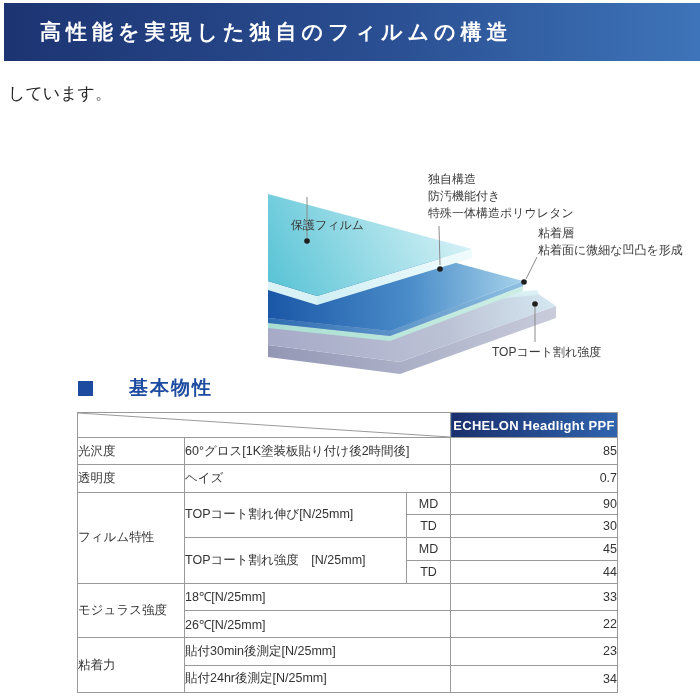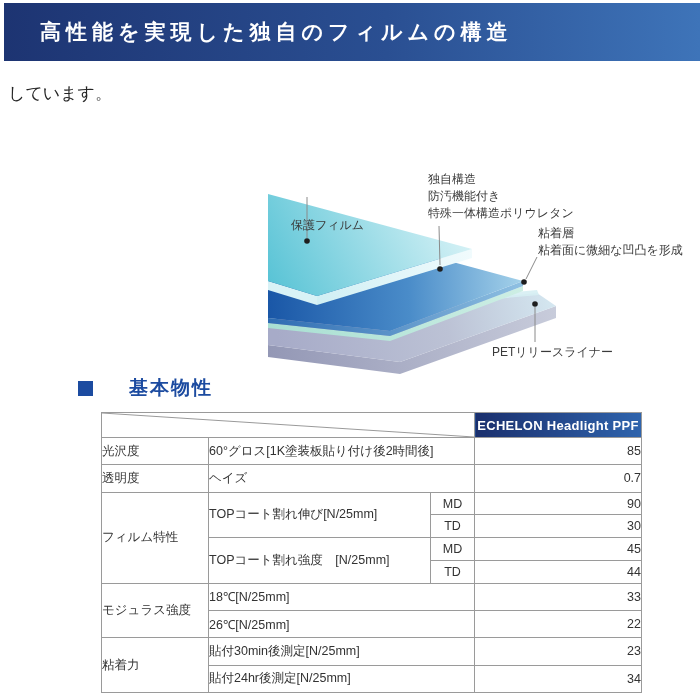--- a/index.html
+++ b/index.html
@@ -27,21 +27,21 @@
   .lbl-adhesive{left:288px;top:55px;}
   .lbl-liner{left:242px;top:174px;}
 
   
   .section-heading{position:absolute;left:78px;top:375px;display:flex;align-items:center;}
   .section-heading .bullet{width:15px;height:15px;background:#1c4ba0;margin-right:8px;}
   .section-heading span.txt{font-size:19px;font-weight:bold;color:#1c4ba0;letter-spacing:2px;margin-left:28px;}
 
   
   table.spec{position:absolute;left:77px;top:412px;width:540px;height:281px;
-    border-collapse:collapse;table-layout:fixed;font-size:12.5px;color:#333;margin-left:24px;}
+    border-collapse:collapse;table-layout:fixed;font-size:12.5px;color:#333;}
   table.spec th,table.spec td{border:1px solid #9a9a9a;padding:0;vertical-align:middle;}
   table.spec thead tr{height:25px;}
   th.diag{position:relative;background:#fff;}
   th.diag svg{position:absolute;left:0;top:0;width:100%;height:100%;display:block;}
   th.prod{background:linear-gradient(90deg,#1a2f6d 0%,#2f64ad 100%);
     color:#fff;font-size:13px;font-weight:bold;text-align:center;letter-spacing:0.3px;}
   td.cat{text-align:left;padding-left:10px;}
   td.item{text-align:left;padding-left:14px;}
   td.dir{text-align:center;}
   td.val{text-align:right;}
@@ -120,21 +120,21 @@
     <div class="lbl lbl-protect">保護フィルム</div>
     <div class="lbl lbl-unique">
       <div>独自構造</div>
       <div>防汚機能付き</div>
       <div>特殊一体構造ポリウレタン</div>
     </div>
     <div class="lbl lbl-adhesive">
       <div>粘着層</div>
       <div>粘着面に微細な凹凸を形成</div>
     </div>
-    <div class="lbl lbl-liner">PETリリースライナー</div>
+    <div class="lbl lbl-liner">TOPコート割れ強度</div>
   </div>
 
   <div class="section-heading">
     <span class="bullet"></span>
     <span class="txt">基本物性</span>
   </div>
 
   <table class="spec">
     <colgroup>
         <col style="width:107px">

